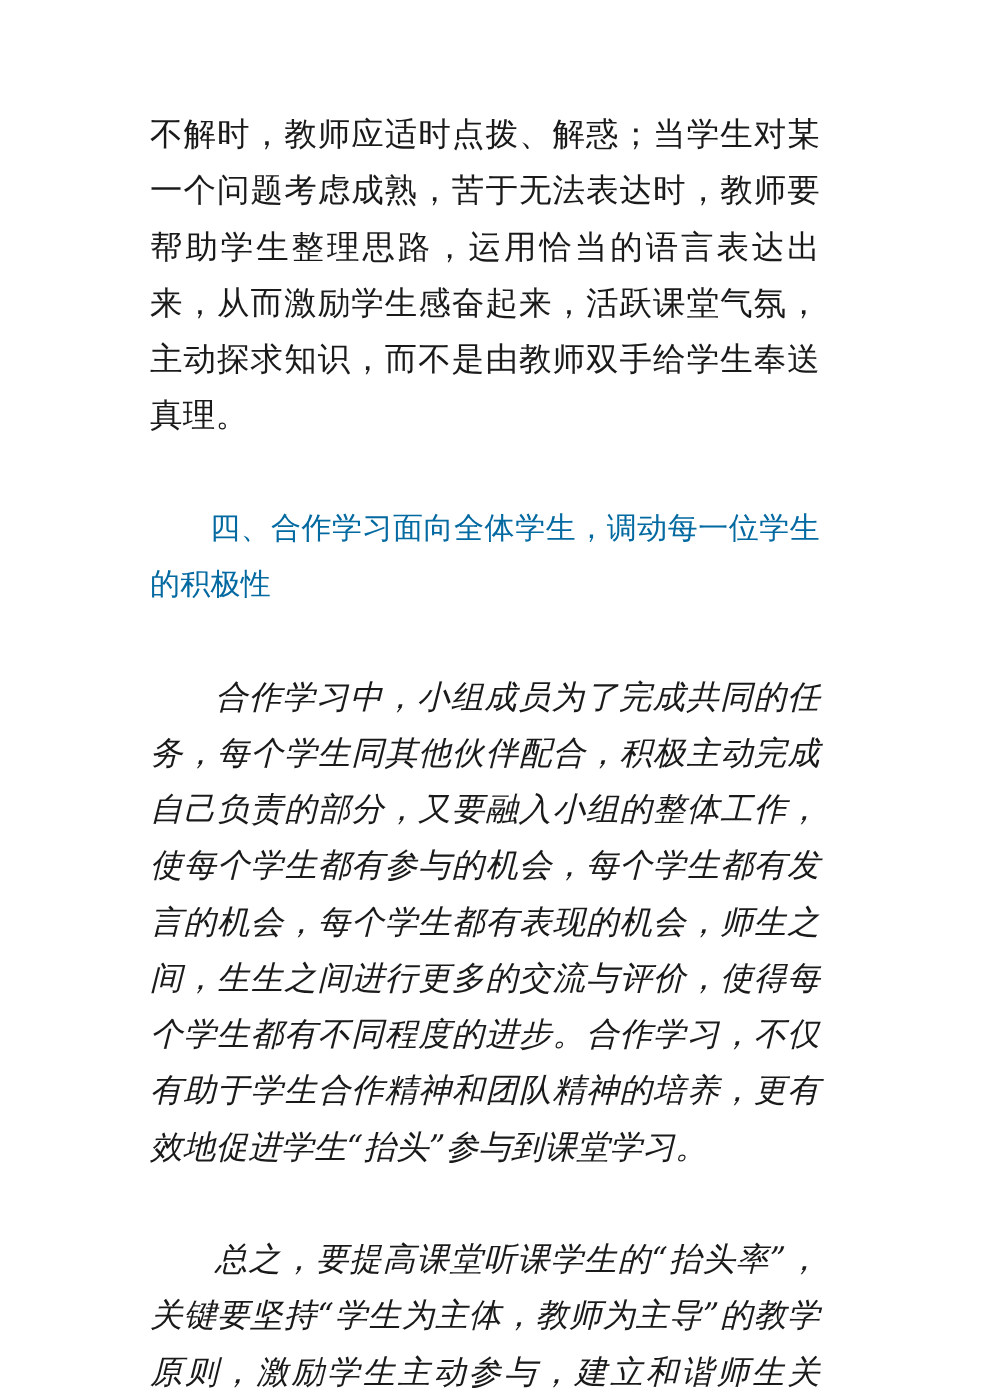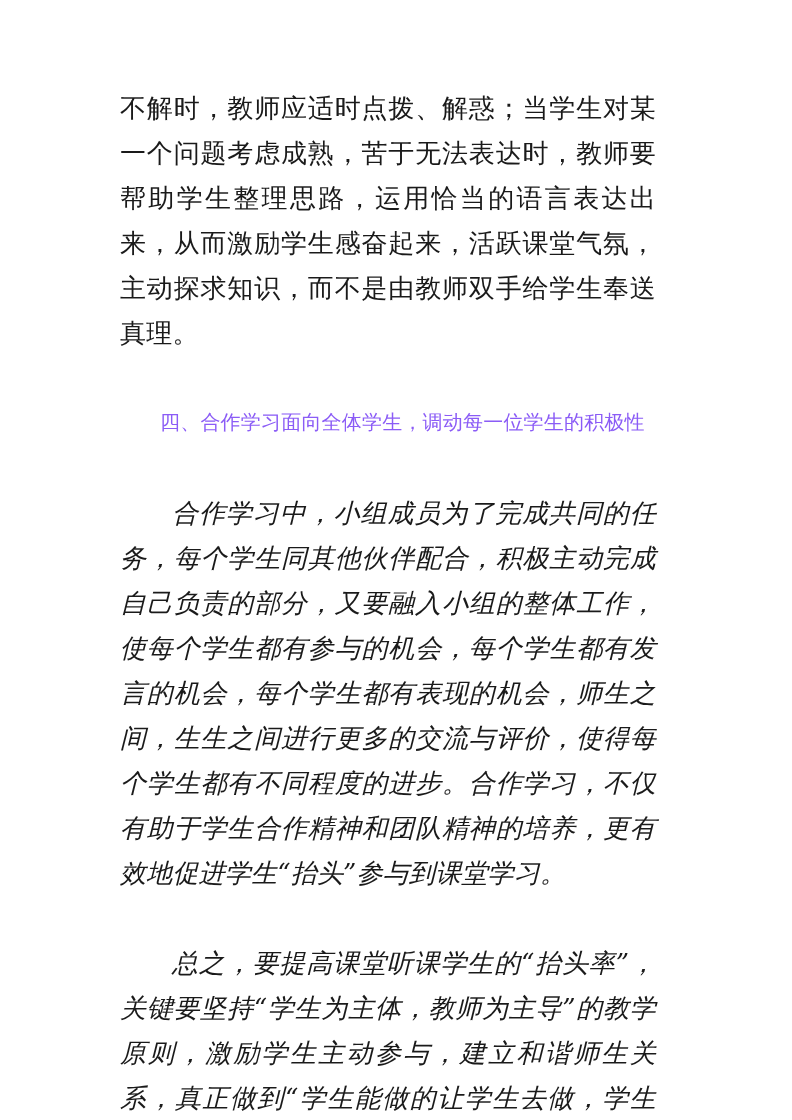--- a/index.html
+++ b/index.html
@@ -40,25 +40,25 @@
     overflow-wrap: break-word;
   }
 
   .para.indent {
     text-indent: 2em;
     font-style: italic;
   }
 
   .heading {
     margin: 0;
-    font-family: Liberation Mono, monospace;
-    font-size: 20px;
+    font-family: Liberation Serif, serif;
+    font-size: 24px;
     line-height: 45px;
     font-weight: normal;
-    color: #8b5cf6;
+    color: #0369a1;
     text-indent: 2em;
     text-align: justify;
     text-justify: inter-character;
     letter-spacing: 0.2px;
     word-break: break-all;
     overflow-wrap: break-word;
   }
 
   .spacer-line {
     height: 45px;

